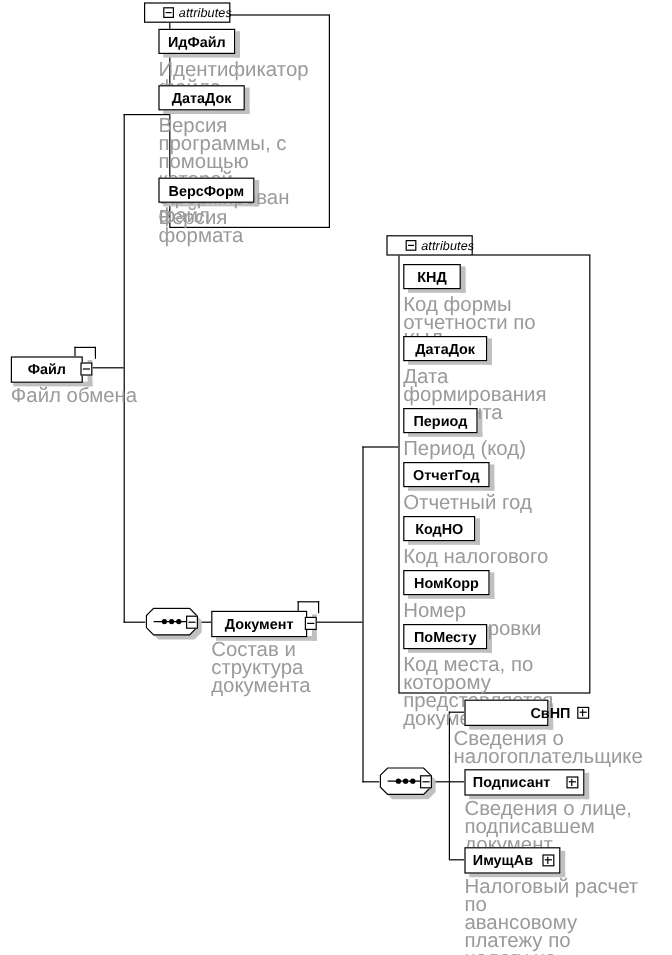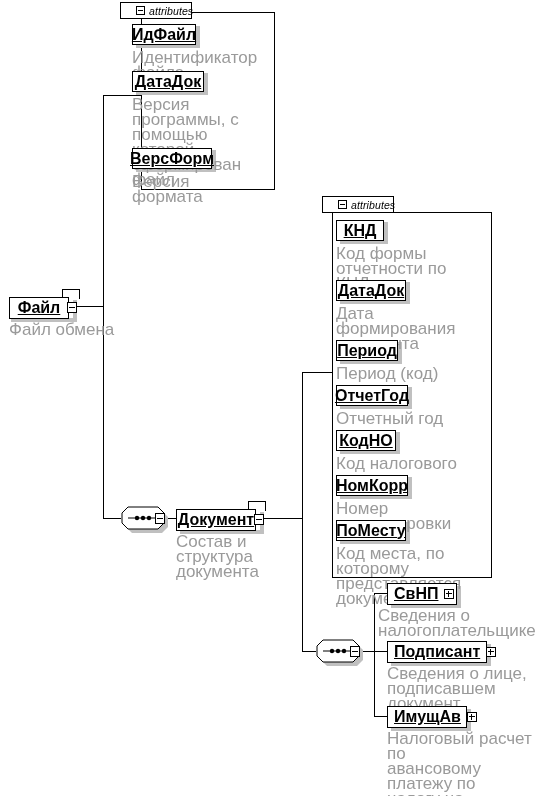--- a/index.html
+++ b/index.html
@@ -89,25 +89,24 @@
     box-sizing: border-box;
     background: #ffffff;
     border: 1px solid #000000;
     display: flex;
     align-items: center;
     white-space: nowrap;
     z-index: 4;
   }
   .node .node-label {
     font-weight: bold;
-    font-size: 16px;
+    font-size: 12px;
     color: #000000;
     padding: 0 6px;
     line-height: 1;
-    text-decoration: underline;
   }
   
   .node-shadow {
     position: absolute;
     background: #c0c0c0;
     z-index: 1;
   }
   
   .edge-toggle {
     position: absolute;
@@ -371,21 +370,21 @@
       <line x1="7" y1="12" x2="37" y2="12" stroke="#000000" stroke-width="1"></line>
       <circle cx="16" cy="12" r="2.2" fill="#000000"></circle>
       <circle cx="22" cy="12" r="2.2" fill="#000000"></circle>
       <circle cx="28" cy="12" r="2.2" fill="#000000"></circle>
     </svg>
   </div>
   <div class="edge-toggle" style="left:350px; top:646px;"></div>
 
   <div class="node-shadow" style="left:391px; top:604px; width:70px; height:4px;"></div>
   <div class="node-shadow" style="left:457px; top:586px; width:4px; height:22px;"></div>
-  <div class="node" style="left:387px; top:583px; width:70px; height:22px; justify-content:space-between; padding-right:0;">
+  <div class="node" style="left:387px; top:583px; width:70px; height:22px; justify-content:space-between; padding-right:0;padding-left:48px;">
     <span class="node-label">СвНП</span>
     <span class="inner-toggle"></span>
   </div>
   <div class="desc" style="left:378px; top:608px; width:150px;">Сведения о
 налогоплательщике</div>
 
   <div class="node-shadow" style="left:391px; top:662px; width:100px; height:4px;"></div>
   <div class="node-shadow" style="left:487px; top:644px; width:4px; height:22px;"></div>
   <div class="node" style="left:387px; top:641px; width:100px; height:22px; justify-content:space-between; padding-right:0;">
     <span class="node-label">Подписант</span>

